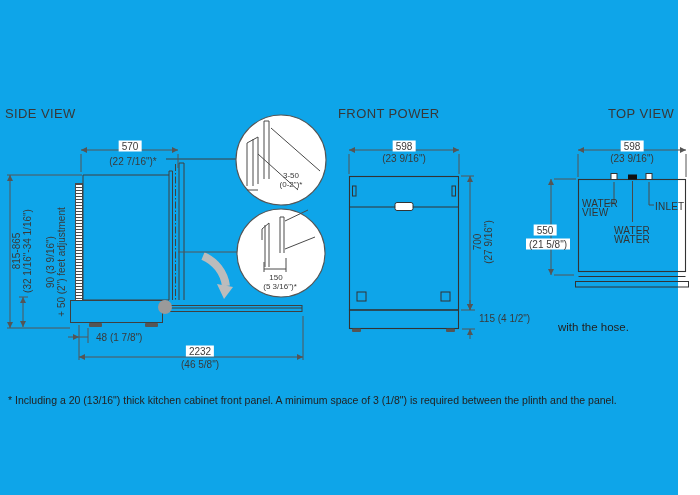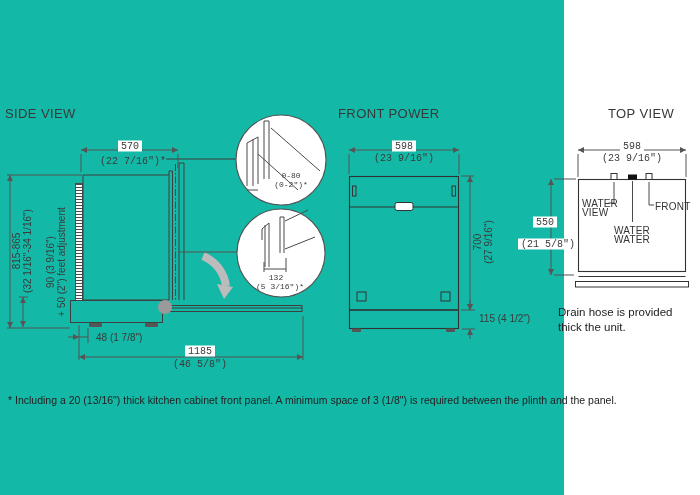--- a/index.html
+++ b/index.html
@@ -1,20 +1,20 @@
 <!DOCTYPE html>
 <html><head>
 <meta charset="utf-8">
 <style>
   html,body{margin:0;padding:0;background:#ffffff;}
   body{width:700px;height:495px;overflow:hidden;}
-  #canvas{position:relative;width:564px;height:495px;background:#14b8a6;font-family:"Liberation Sans",sans-serif;}
+  #canvas{position:relative;width:678px;height:495px;background:#0ea5e9;font-family:"Liberation Sans",sans-serif;}
   svg{position:absolute;left:0;top:0;}
   .txt{position:absolute;color:#3a3a3a;white-space:nowrap;font-family:"Liberation Sans",sans-serif;}
-  .c{transform:translate(-50%,-50%);font-family:Liberation Mono, monospace;}
+  .c{transform:translate(-50%,-50%);}
   .cx{transform:translateX(-50%);}
   .cy{transform:translateY(-50%);}
   .rot{transform:translate(-50%,-50%) rotate(-90deg);text-align:center;}
   .rot div{line-height:11px;}
   .bgw{background:#ffffff;padding:0 3px;}
   .title{font-size:13px;letter-spacing:.4px;color:#383838;}
   .f10{font-size:10px;line-height:11px;}
   .f8{font-size:8px;line-height:9px;}
   .f85{font-size:10px;line-height:9px;letter-spacing:.2px;color:#333;}
   .f115{font-size:11.5px;line-height:15px;color:#222;}
@@ -180,45 +180,44 @@
     <div>(32 1/16"-34 1/16")</div>
   </div>
 
   <div class="txt f10 rot" style="left:56px;top:262px">
     <div>90 (3 9/16")</div>
     <div>+ 50 (2") feet adjustment</div>
   </div>
 
   <div class="txt f10 cy" style="left:96px;top:337px">48 (1 7/8")</div>
 
-  <div class="txt f10 c bgw" style="left:200px;top:351px">1185</div>
+  <div class="txt f10 c bgw" style="left:200px;top:351px">2232</div>
   <div class="txt f10 c" style="left:200px;top:364px">(46 5/8")</div>
 
-  <div class="txt f8 c" style="left:291px;top:175px">0-80</div>
+  <div class="txt f8 c" style="left:291px;top:175px">3-50</div>
   <div class="txt f8 c" style="left:291px;top:184px">(0-2")*</div>
-  <div class="txt f8 c bgw" style="left:276px;top:277px">132</div>
+  <div class="txt f8 c bgw" style="left:276px;top:277px">150</div>
   <div class="txt f8 c" style="left:280px;top:286px">(5 3/16")*</div>
 
   <div class="txt f10 c bgw" style="left:404px;top:146px">598</div>
   <div class="txt f10 c" style="left:404px;top:158px">(23 9/16")</div>
   <div class="txt f10 rot" style="left:483px;top:242px">
     <div>700</div>
     <div>(27 9/16")</div>
   </div>
   <div class="txt f10 cy" style="left:479px;top:318px">115 (4 1/2")</div>
 
   <div class="txt f10 c bgw" style="left:632px;top:146px">598</div>
   <div class="txt f10 c" style="left:632px;top:158px">(23 9/16")</div>
-  <div class="txt f10 c bgw" style="left:545px;top:222px">550</div>
+  <div class="txt f10 c bgw" style="left:545px;top:230px">550</div>
   <div class="txt f10 c bgw" style="left:548px;top:244px">(21 5/8")</div>
 
   <div class="txt f85" style="left:582px;top:199px">WATER</div>
   <div class="txt f85" style="left:582px;top:208px">VIEW</div>
-  <div class="txt f85" style="left:655px;top:202px">FRONT</div>
+  <div class="txt f85" style="left:655px;top:202px">INLET</div>
   <div class="txt f85 cx" style="left:632px;top:226px">WATER</div>
   <div class="txt f85 cx" style="left:632px;top:235px">WATER</div>
 
-  <div class="txt f115" style="left:558px;top:305px">Drain hose is provided</div>
-  <div class="txt f115" style="left:558px;top:320px">thick the unit.</div>
+  <div class="txt f115" style="left:558px;top:320px">with the hose.</div>
 
   <div class="txt f105" style="left:8px;top:394px">* Including a 20 (13/16") thick kitchen cabinet front panel. A minimum space of 3 (1/8") is required between the plinth and the panel.</div>
 
 </div>
 
 </body></html>

